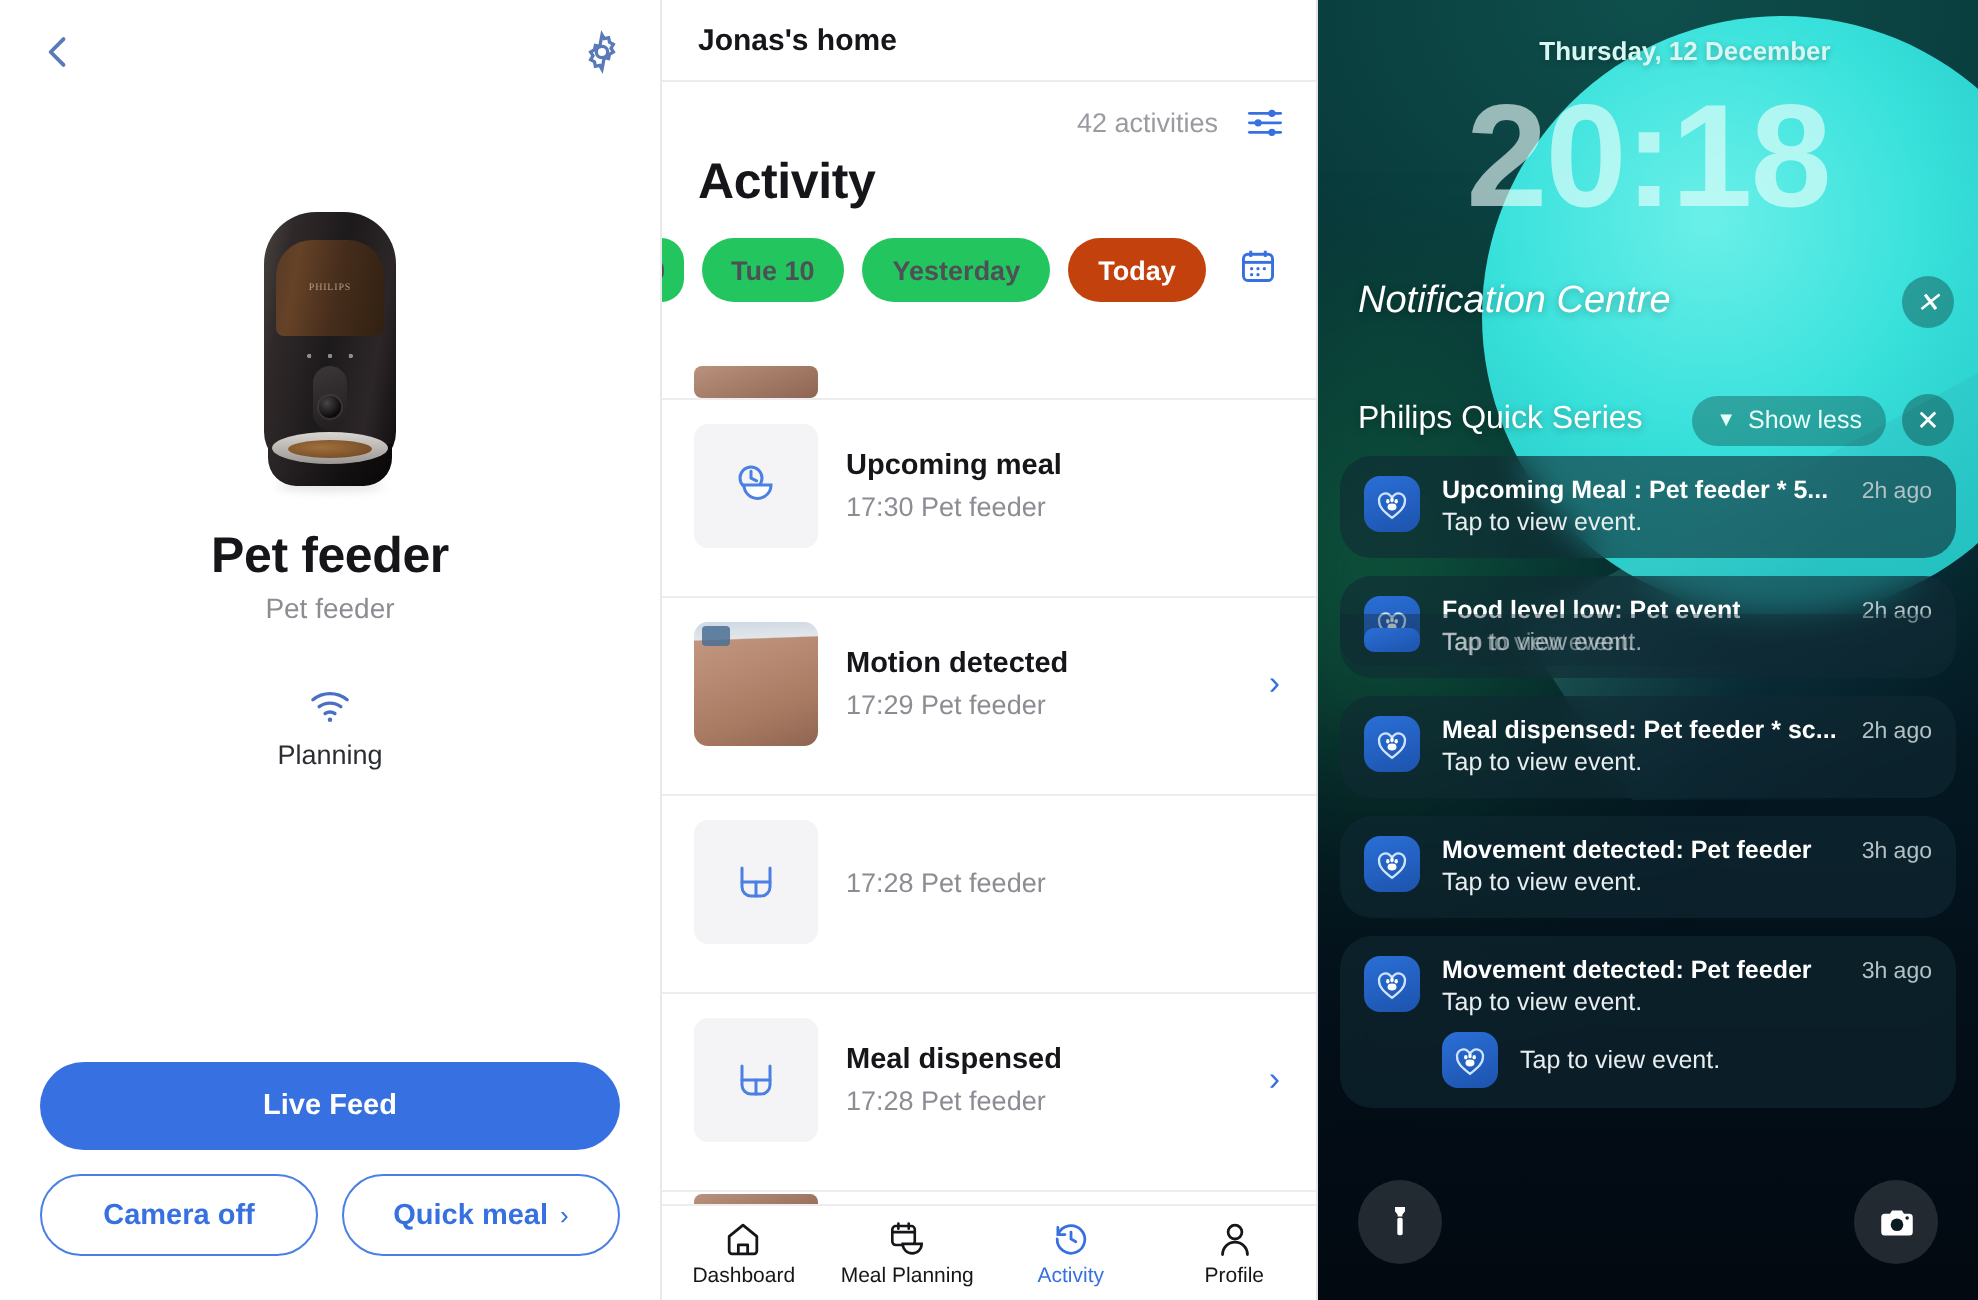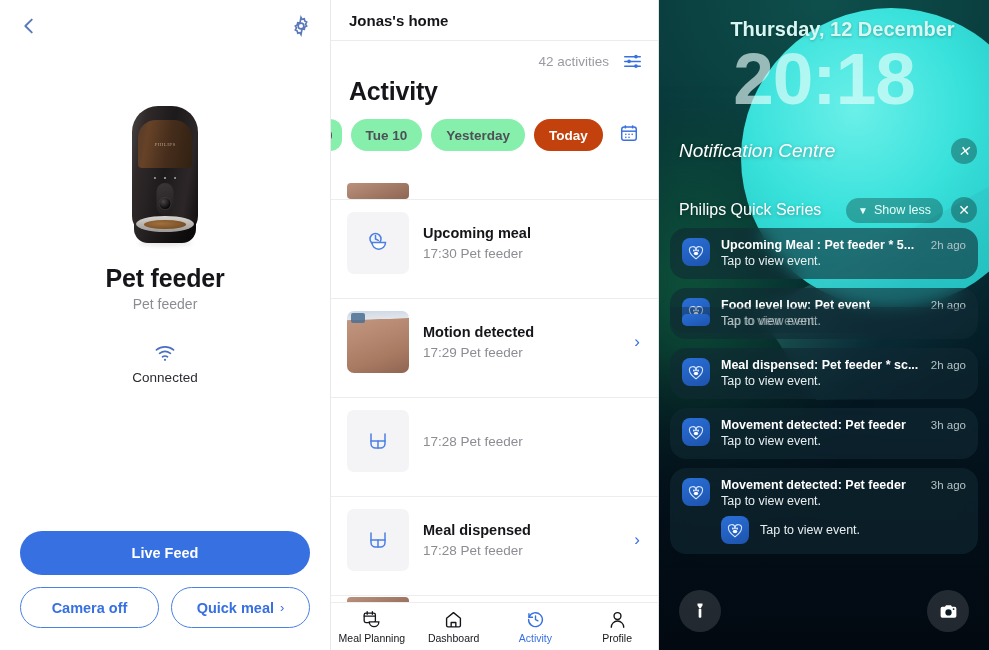--- a/index.html
+++ b/index.html
@@ -145,21 +145,21 @@
   .act-heading {
     font-size: 25px; font-weight: bold; color: #16161a;
     padding: 4px 0 0 18px; letter-spacing: -.2px;
   }
 
   .act-chips {
     display: flex; align-items: center; gap: 9px;
     padding: 12px 0 10px 0; margin-left: -12px; height: 56px;
   }
   .chip {
-    height: 32px; border-radius: 16px; background: #86efac;
+    height: 32px; border-radius: 16px; background: #22c55e;
     display: flex; align-items: center; justify-content: center;
     padding: 0 15px; font-size: 13.5px; font-weight: bold; color: #4e5056;
     white-space: nowrap; cursor: pointer; flex: 0 0 auto;
   }
   .chip.cut { padding-left: 6px; padding-right: 9px; }
   .chip.active { background: #c2410c; color: #ffffff; }
   .icon-calendar { width: 20px; height: 20px; margin-left: 7px; cursor: pointer; flex: 0 0 auto; }
 
   .act-list { position: absolute; top: 182px; left: 0; right: 0; bottom: 48px; overflow: hidden; }
   .act-item {
@@ -229,21 +229,21 @@
     background: linear-gradient(120deg, rgba(120,230,230,.30) 0%, rgba(40,120,150,.12) 55%, transparent 80%);
     clip-path: polygon(0% 62%, 100% 0%, 100% 100%, 22% 100%);
   }
   .nb-dark {
     position: absolute; left: 0; right: 0; bottom: 0; height: 300px;
     background: linear-gradient(180deg, rgba(3,14,24,0) 0%, rgba(3,12,22,.72) 45%, rgba(2,8,16,.96) 100%);
   }
 
   .nt-date {
     position: absolute; top: 18px; left: 0; right: 0; text-align: center;
-    font-size: 20px; font-weight: bold; color: #d7f7f3;
+    font-size: 13px; font-weight: bold; color: #d7f7f3;
     text-shadow: 0 1px 3px rgba(0,0,0,.25);
     margin-left: 37px;
   }
   .nt-clock {
     position: absolute; top: 42px; left: 0; right: 0; text-align: center;
     font-size: 73px; font-weight: bold; color: rgba(235,255,252,.63);
     letter-spacing: -1px; line-height: 1;
   }
   .nt-section {
     position: absolute; top: 138px; left: 20px; right: 12px;
@@ -357,21 +357,21 @@
     <div class="dev-title">Pet feeder</div>
     <div class="dev-subtitle">Pet feeder</div>
 
     <div class="dev-status">
       <svg class="icon-wifi" viewBox="0 0 24 20" fill="none" stroke="#4a6fc4" stroke-width="1.9" stroke-linecap="round">
         <path d="M2.5 6.5a15 15 0 0 1 19 0"></path>
         <path d="M6 10.4a10 10 0 0 1 12 0"></path>
         <path d="M9.3 14.2a5 5 0 0 1 5.4 0"></path>
         <circle cx="12" cy="17.6" r="1.25" fill="#4a6fc4" stroke="none"></circle>
       </svg>
-      <span class="dev-status-label">Connected</span>
+      <span class="dev-status-label">Planning</span>
     </div>
 
     <div class="dev-actions">
       <button class="btn-primary">Live Feed</button>
       <div class="btn-row">
         <button class="btn-outline">
           <span>Camera off</span>
         </button>
         <button class="btn-outline">
           <span>Quick meal</span>
@@ -490,35 +490,35 @@
         <div class="act-chevron">›</div>
       </div>
 
       <div class="act-item partial-top">
         <div class="act-thumb-strip"></div>
       </div>
     </div>
 
     <div class="act-bottomnav">
       <div class="nav-item">
+        <svg class="nav-ico" viewBox="0 0 22 22" fill="none" stroke="currentColor" stroke-width="1.6" stroke-linejoin="round">
+          <path d="M3 9.5 11 3l8 6.5V18a1.6 1.6 0 0 1-1.6 1.6H4.6A1.6 1.6 0 0 1 3 18z"></path>
+          <path d="M8.3 19.6v-5.2h5.4v5.2"></path>
+        </svg>
+        <span class="nav-label">Dashboard</span>
+      </div>
+      <div class="nav-item">
         <svg class="nav-ico" viewBox="0 0 22 22" fill="none" stroke="currentColor" stroke-width="1.5" stroke-linecap="round">
           <rect x="2.5" y="3.5" width="13" height="11" rx="2"></rect>
           <line x1="2.5" y1="7" x2="15.5" y2="7"></line>
           <line x1="6" y1="2" x2="6" y2="5"></line>
           <line x1="12" y1="2" x2="12" y2="5"></line>
           <path d="M8.5 13.8h11a5.5 5.5 0 0 1-5.5 5.5h0a5.5 5.5 0 0 1-5.5-5.5z" fill="#ffffff"></path>
         </svg>
         <span class="nav-label">Meal Planning</span>
-      </div>
-      <div class="nav-item">
-        <svg class="nav-ico" viewBox="0 0 22 22" fill="none" stroke="currentColor" stroke-width="1.6" stroke-linejoin="round">
-          <path d="M3 9.5 11 3l8 6.5V18a1.6 1.6 0 0 1-1.6 1.6H4.6A1.6 1.6 0 0 1 3 18z"></path>
-          <path d="M8.3 19.6v-5.2h5.4v5.2"></path>
-        </svg>
-        <span class="nav-label">Dashboard</span>
       </div>
       <div class="nav-item active">
         <svg class="nav-ico" viewBox="0 0 22 22" fill="none" stroke="currentColor" stroke-width="1.6" stroke-linecap="round">
           <path d="M3.6 8.2A8 8 0 1 1 3 11"></path>
           <polyline points="3.4,4.3 3.4,8.4 7.5,8.4"></polyline>
           <polyline points="11,7 11,11 13.8,12.6"></polyline>
         </svg>
         <span class="nav-label">Activity</span>
       </div>
       <div class="nav-item">

